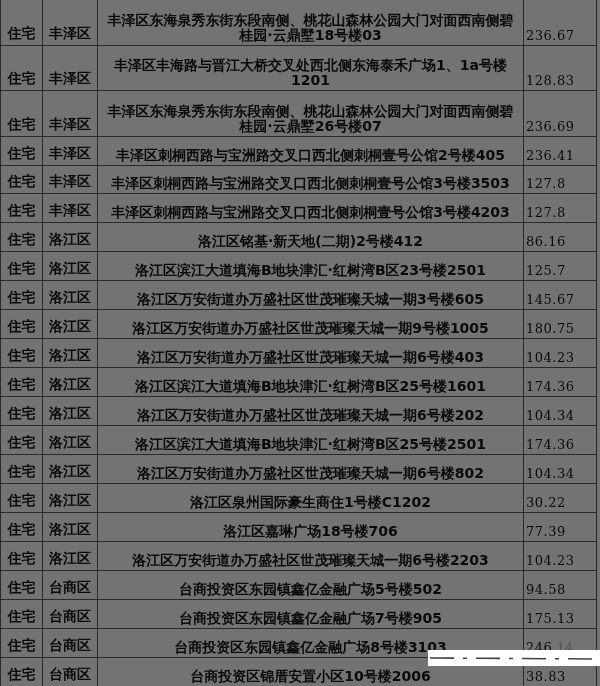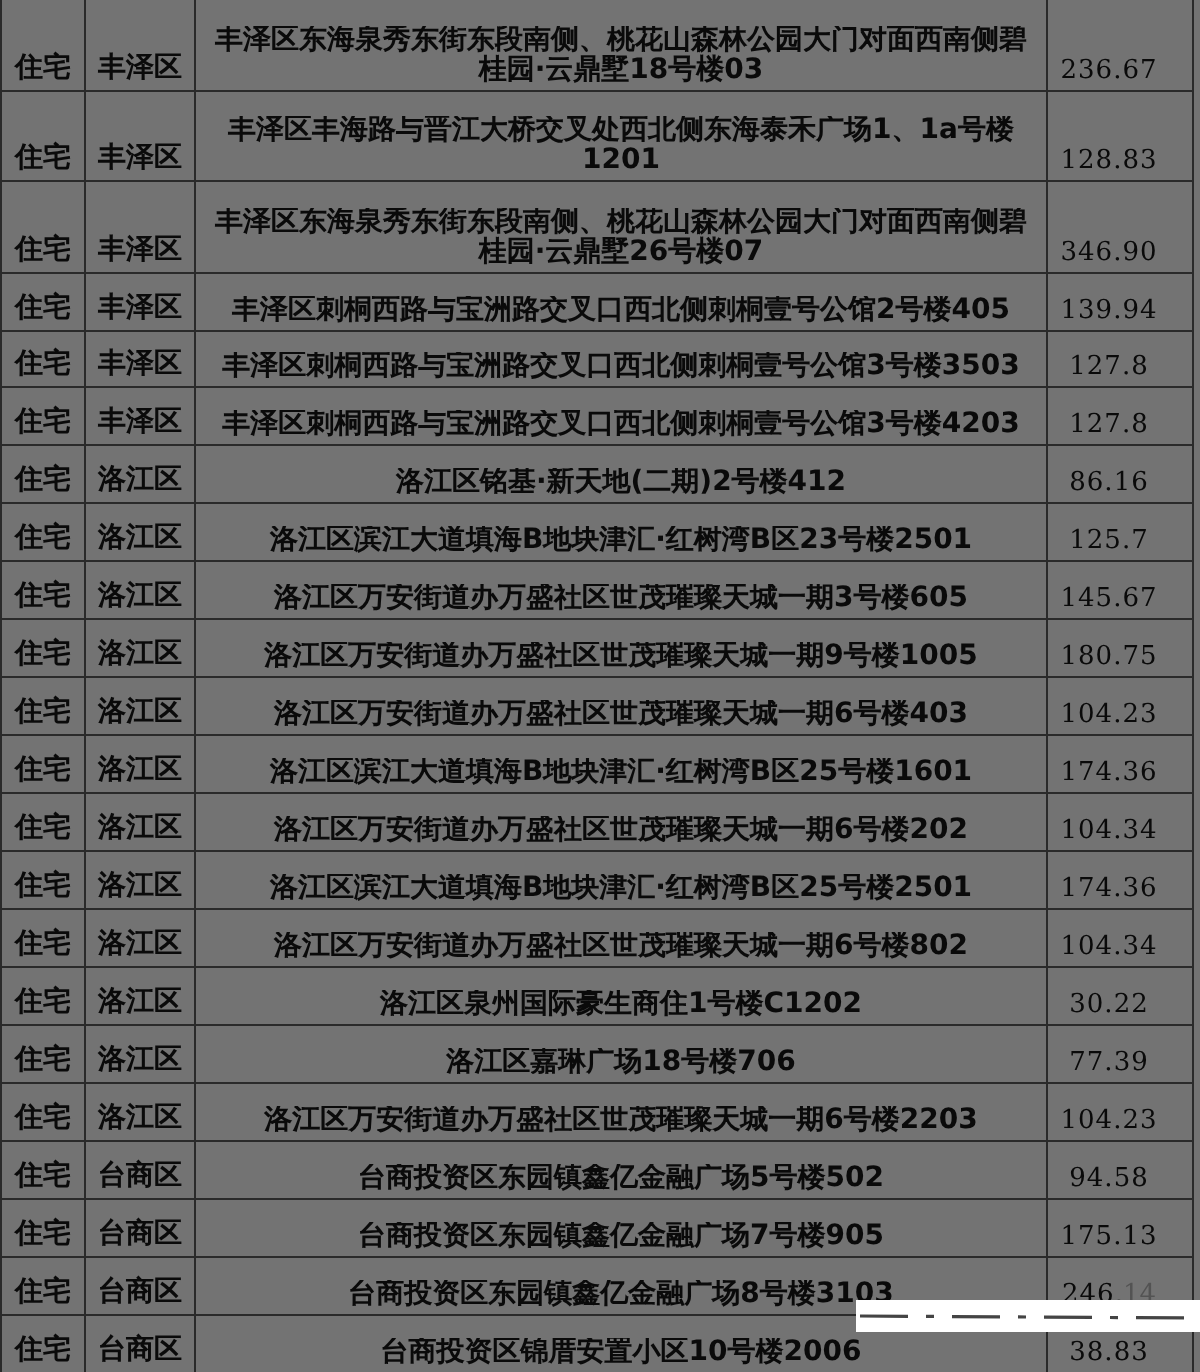--- a/index.html
+++ b/index.html
@@ -30,21 +30,21 @@
     overflow: hidden;
   }
   td.c-type   { width: 42px; font-weight: bold; font-size: 14px; }
   td.c-dist   { width: 55px; font-weight: bold; font-size: 14px; text-align: center; }
   td.c-addr   { width: 426px; font-weight: bold; font-size: 14px; padding: 0 6px 2px 6px; }
   td.c-addr .addr { line-height: 15px; max-height: 30px; overflow: hidden; }
   td.c-val {
     width: 73px;
     font-size: 13px;
     font-weight: normal;
-    text-align: center;
+    text-align: left;
     padding-right: 13px;
     letter-spacing: 0.5px;
     font-family: "DejaVu Serif", "Liberation Serif", serif;
   }
   .faint { opacity: 0.3; letter-spacing: 0; }
   
   .wm {
     position: absolute;
     left: 428px; top: 650px;
     width: 172px; height: 16px;
@@ -73,29 +73,29 @@
             <div class="addr">丰泽区丰海路与晋江大桥交叉处西北侧东海泰禾广场1、1a号楼1201</div>
           </td>
           <td class="c-val"><span>128.83</span></td>
         </tr>
         <tr>
           <td class="c-type">住宅</td>
           <td class="c-dist">丰泽区</td>
           <td class="c-addr">
             <div class="addr">丰泽区东海泉秀东街东段南侧、桃花山森林公园大门对面西南侧碧桂园·云鼎墅26号楼07</div>
           </td>
-          <td class="c-val"><span>346.90</span></td>
+          <td class="c-val"><span>236.69</span></td>
         </tr>
         <tr>
           <td class="c-type">住宅</td>
           <td class="c-dist">丰泽区</td>
           <td class="c-addr">
             <div class="addr">丰泽区刺桐西路与宝洲路交叉口西北侧刺桐壹号公馆2号楼405</div>
           </td>
-          <td class="c-val"><span>139.94</span></td>
+          <td class="c-val"><span>236.41</span></td>
         </tr>
         <tr>
           <td class="c-type">住宅</td>
           <td class="c-dist">丰泽区</td>
           <td class="c-addr">
             <div class="addr">丰泽区刺桐西路与宝洲路交叉口西北侧刺桐壹号公馆3号楼3503</div>
           </td>
           <td class="c-val"><span>127.8</span></td>
         </tr>
         <tr>

